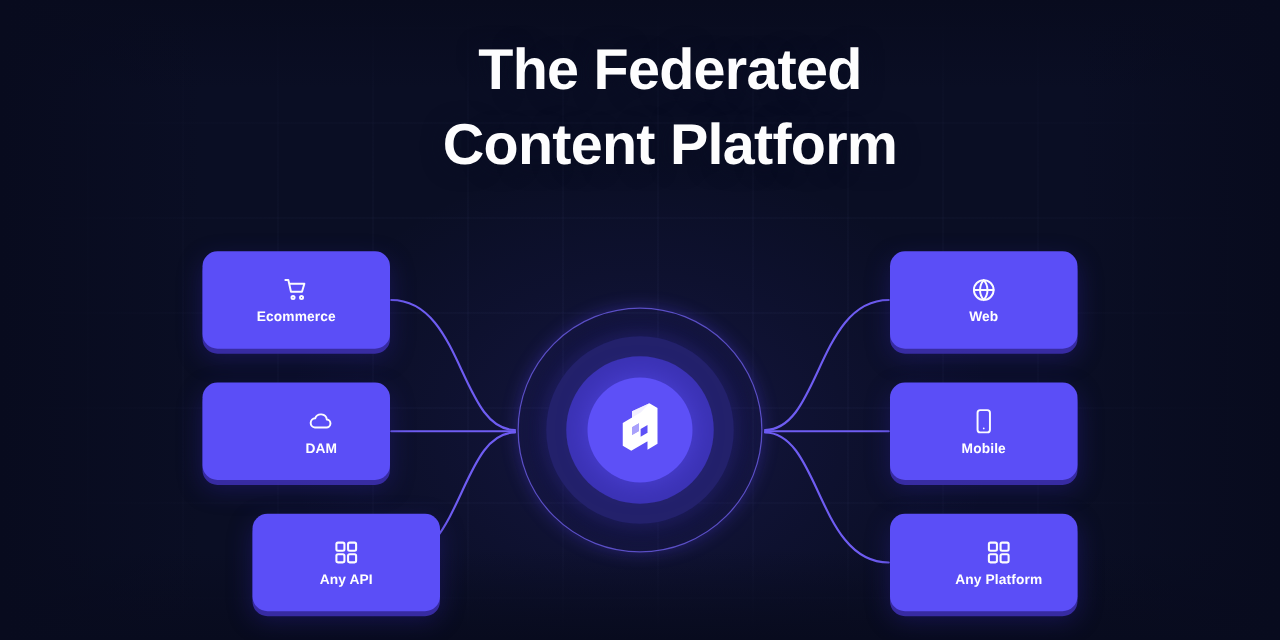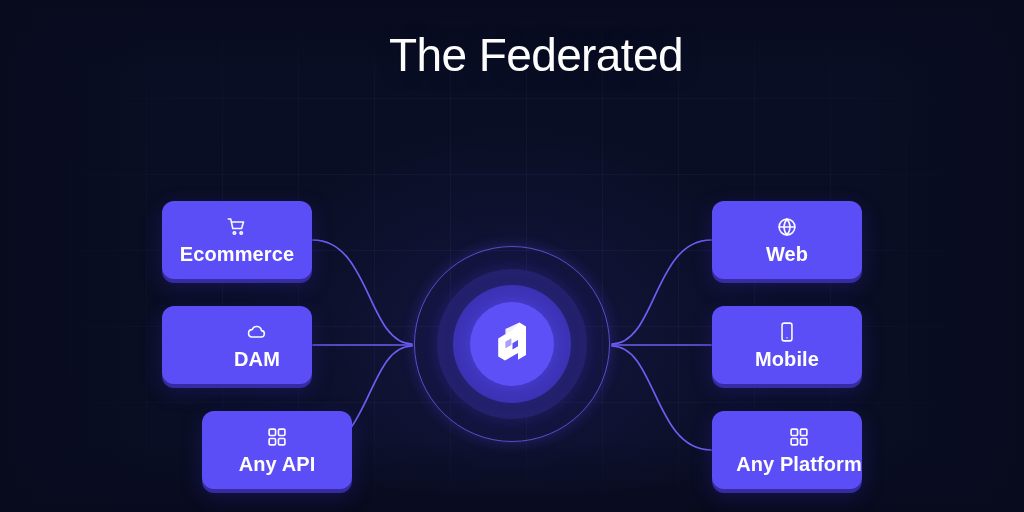--- a/index.html
+++ b/index.html
@@ -45,21 +45,21 @@
     pointer-events:none;
   }
 
   
   .title {
     position:absolute;
     left:0; right:0; top:26px;
     text-align:center;
     color:#fdfdfe;
     font-size:46px;
-    font-weight:normal;
+    font-weight:bold;
     line-height:1.30;
     letter-spacing:-0.6px;
     z-index:6;
     text-shadow:0 2px 18px rgba(10,14,36,0.9);
     padding-left:48px;
   }
   .title .l2 { display:block; }
 
   
   svg.links { position:absolute; inset:0; width:1024px; height:512px; z-index:2; }
@@ -116,21 +116,21 @@
     display:flex;
     flex-direction:column;
     align-items:center;
     justify-content:center;
     gap:6px;
     z-index:4;
     color:#ffffff;
   }
   .card .ico { width:22px; height:22px; display:block; opacity:0.98; }
   .card .lbl {
-    font-size:20px;
+    font-size:11px;
     font-weight:bold;
     letter-spacing:0.1px;
     line-height:1;
     white-space:nowrap;
   }
   .c-l1 { left:162px; top:201px; }
   .c-l2 { left:162px; top:306px;padding-left:40px; }
   .c-l3 { left:162px; top:411px;margin-left:40px; }
   .c-r1 { left:712px; top:201px; }
   .c-r2 { left:712px; top:306px; }
@@ -140,20 +140,21 @@
 <body>
 
 <div id="stage">
 
   <div class="grid"></div>
   <div class="grid-fade"></div>
   <div class="center-glow"></div>
 
   <div class="title">
     <span class="l1">The Federated</span>
+    <span class="l2">Content Platform</span>
   </div>
 
   <svg class="links" viewBox="0 0 1024 512">
     <g fill="none" stroke="#6f5df2" stroke-width="1.7" stroke-linecap="round">
 
       <path d="M 313 240 C 370 240 368 344 412 344"></path>
 
       <path d="M 313 345 L 412 345"></path>
 
       <path d="M 313 450 C 370 450 368 346 412 346"></path>

